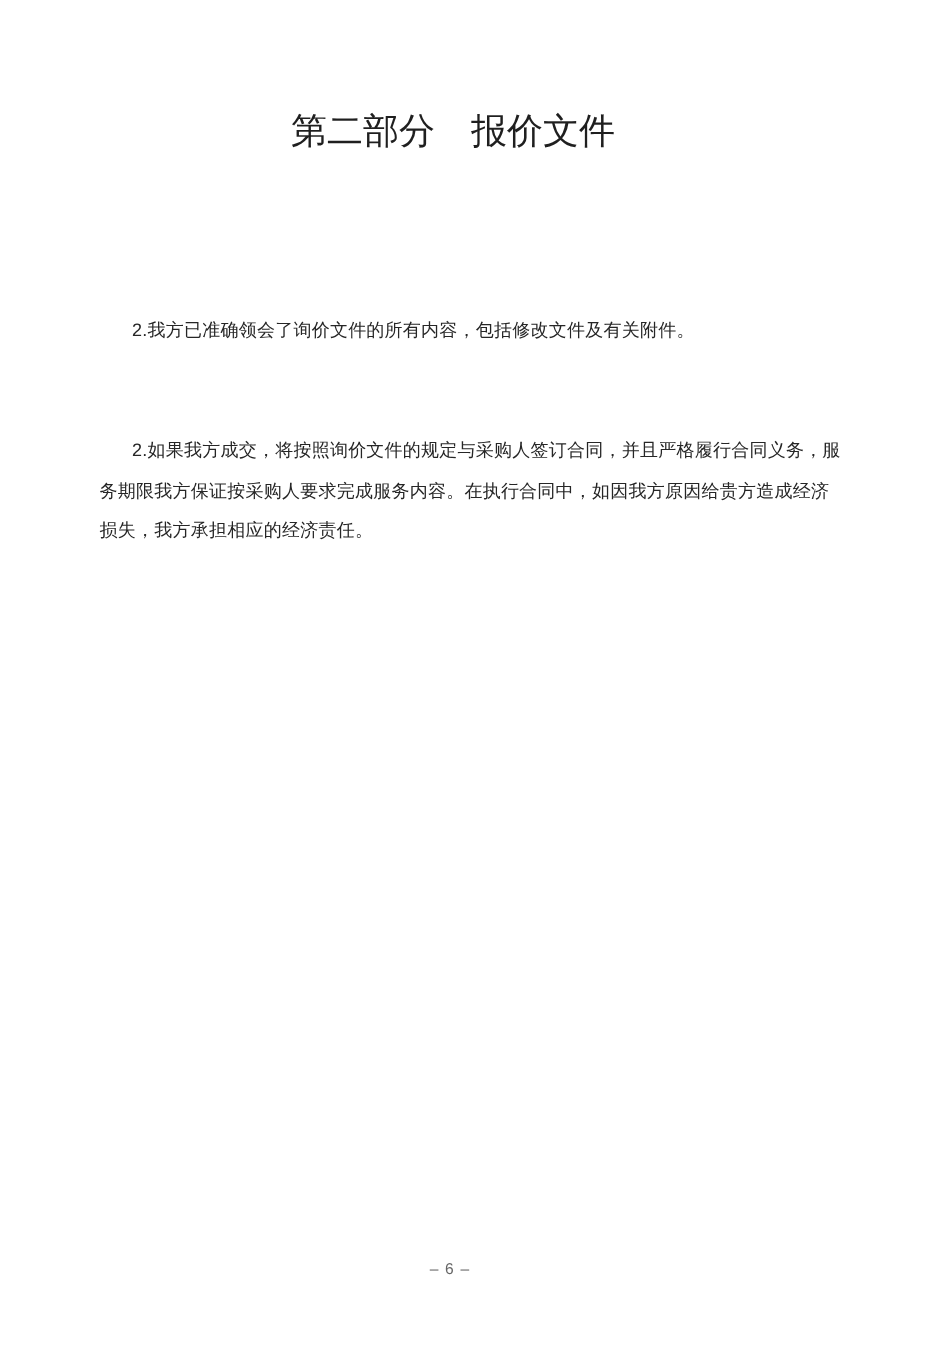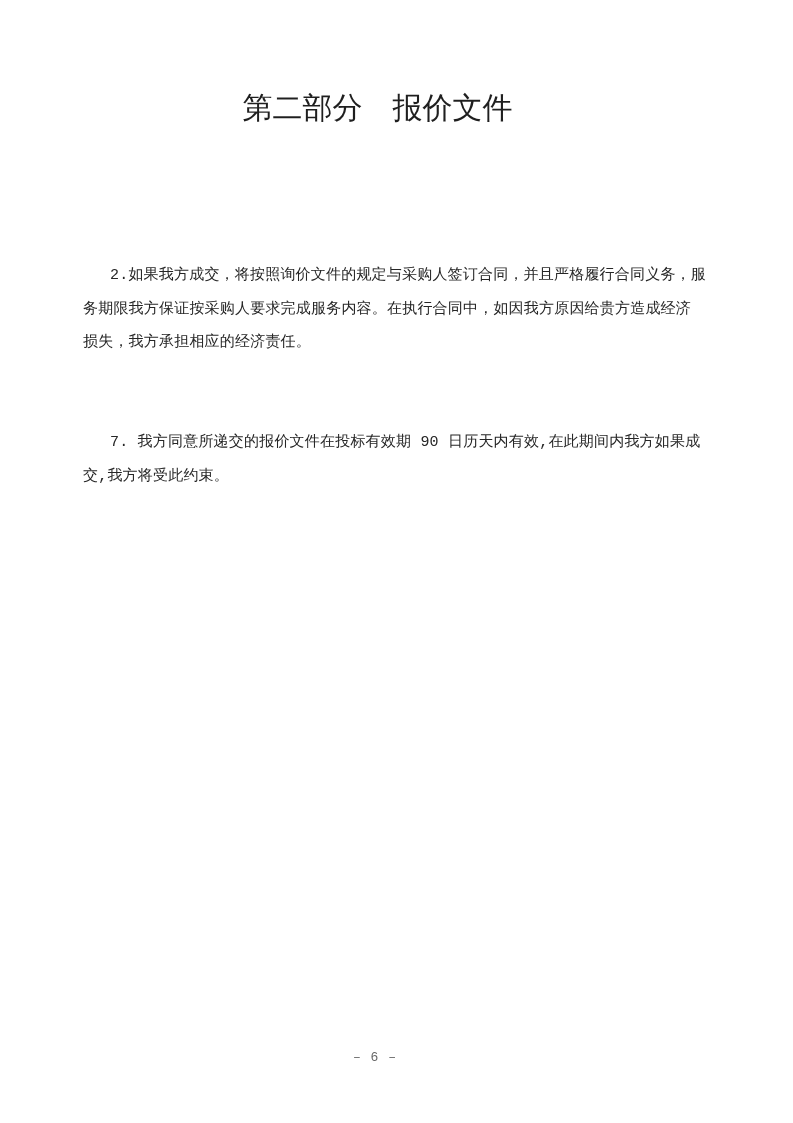--- a/index.html
+++ b/index.html
@@ -6,21 +6,21 @@
     margin: 0;
     padding: 0;
     background: #ffffff;
   }
   .page {
     position: relative;
     width: 733px;
     height: 1123px;
     background: #ffffff;
     overflow: hidden;
-    font-family: Liberation Mono, monospace;
+    font-family: Liberation Sans, sans-serif;
     color: #262626;
   }
   .doc-title {
     margin: 0;
     padding-top: 92px;
     position: relative;
     left: 11px;
     text-align: center;
     font-size: 30px;
     font-weight: normal;
@@ -57,22 +57,22 @@
 </style>
 </head>
 <body>
 
 <div class="page">
 
   <h1 class="doc-title">第二部分　报价文件</h1>
 
   <div class="content">
 
+    <p>2.我方已准确领会了询价文件的所有内容，包括修改文件及有关附件。</p>
     <p>2.如果我方成交，将按照询价文件的规定与采购人签订合同，并且严格履行合同义务，服务期限我方保证按采购人要求完成服务内容。在执行合同中，如因我方原因给贵方造成经济损失，我方承担相应的经济责任。</p>
-    <p>7. 我方同意所递交的报价文件在投标有效期 90 日历天内有效,在此期间内我方如果成交,我方将受此约束。</p>
 
     
 
     
 
     
 
     
     
     

